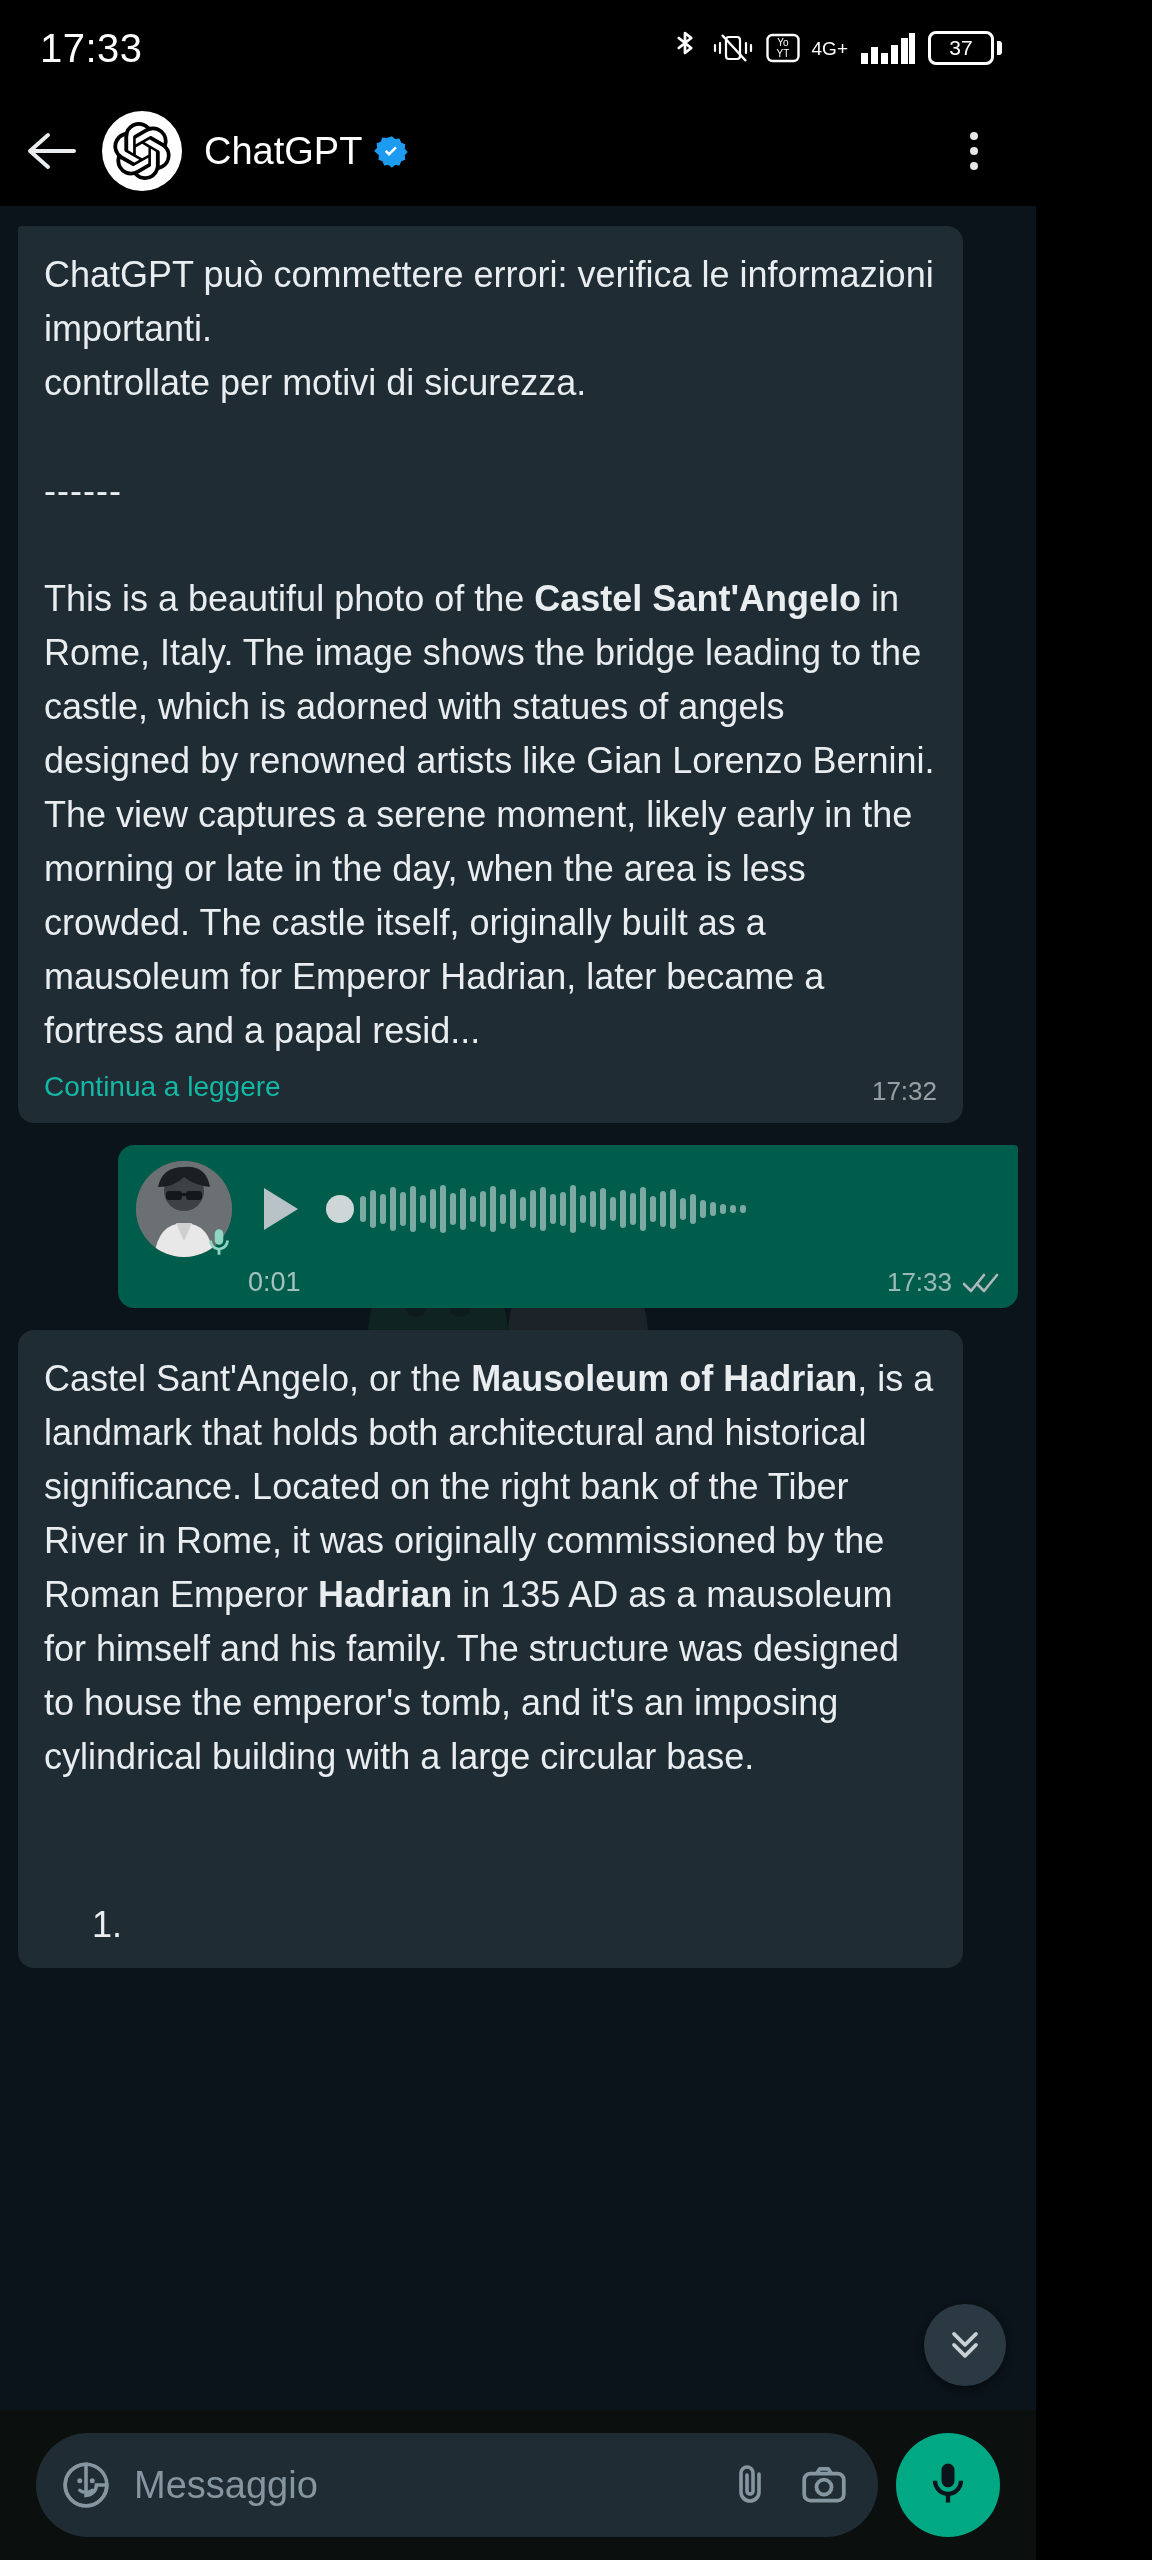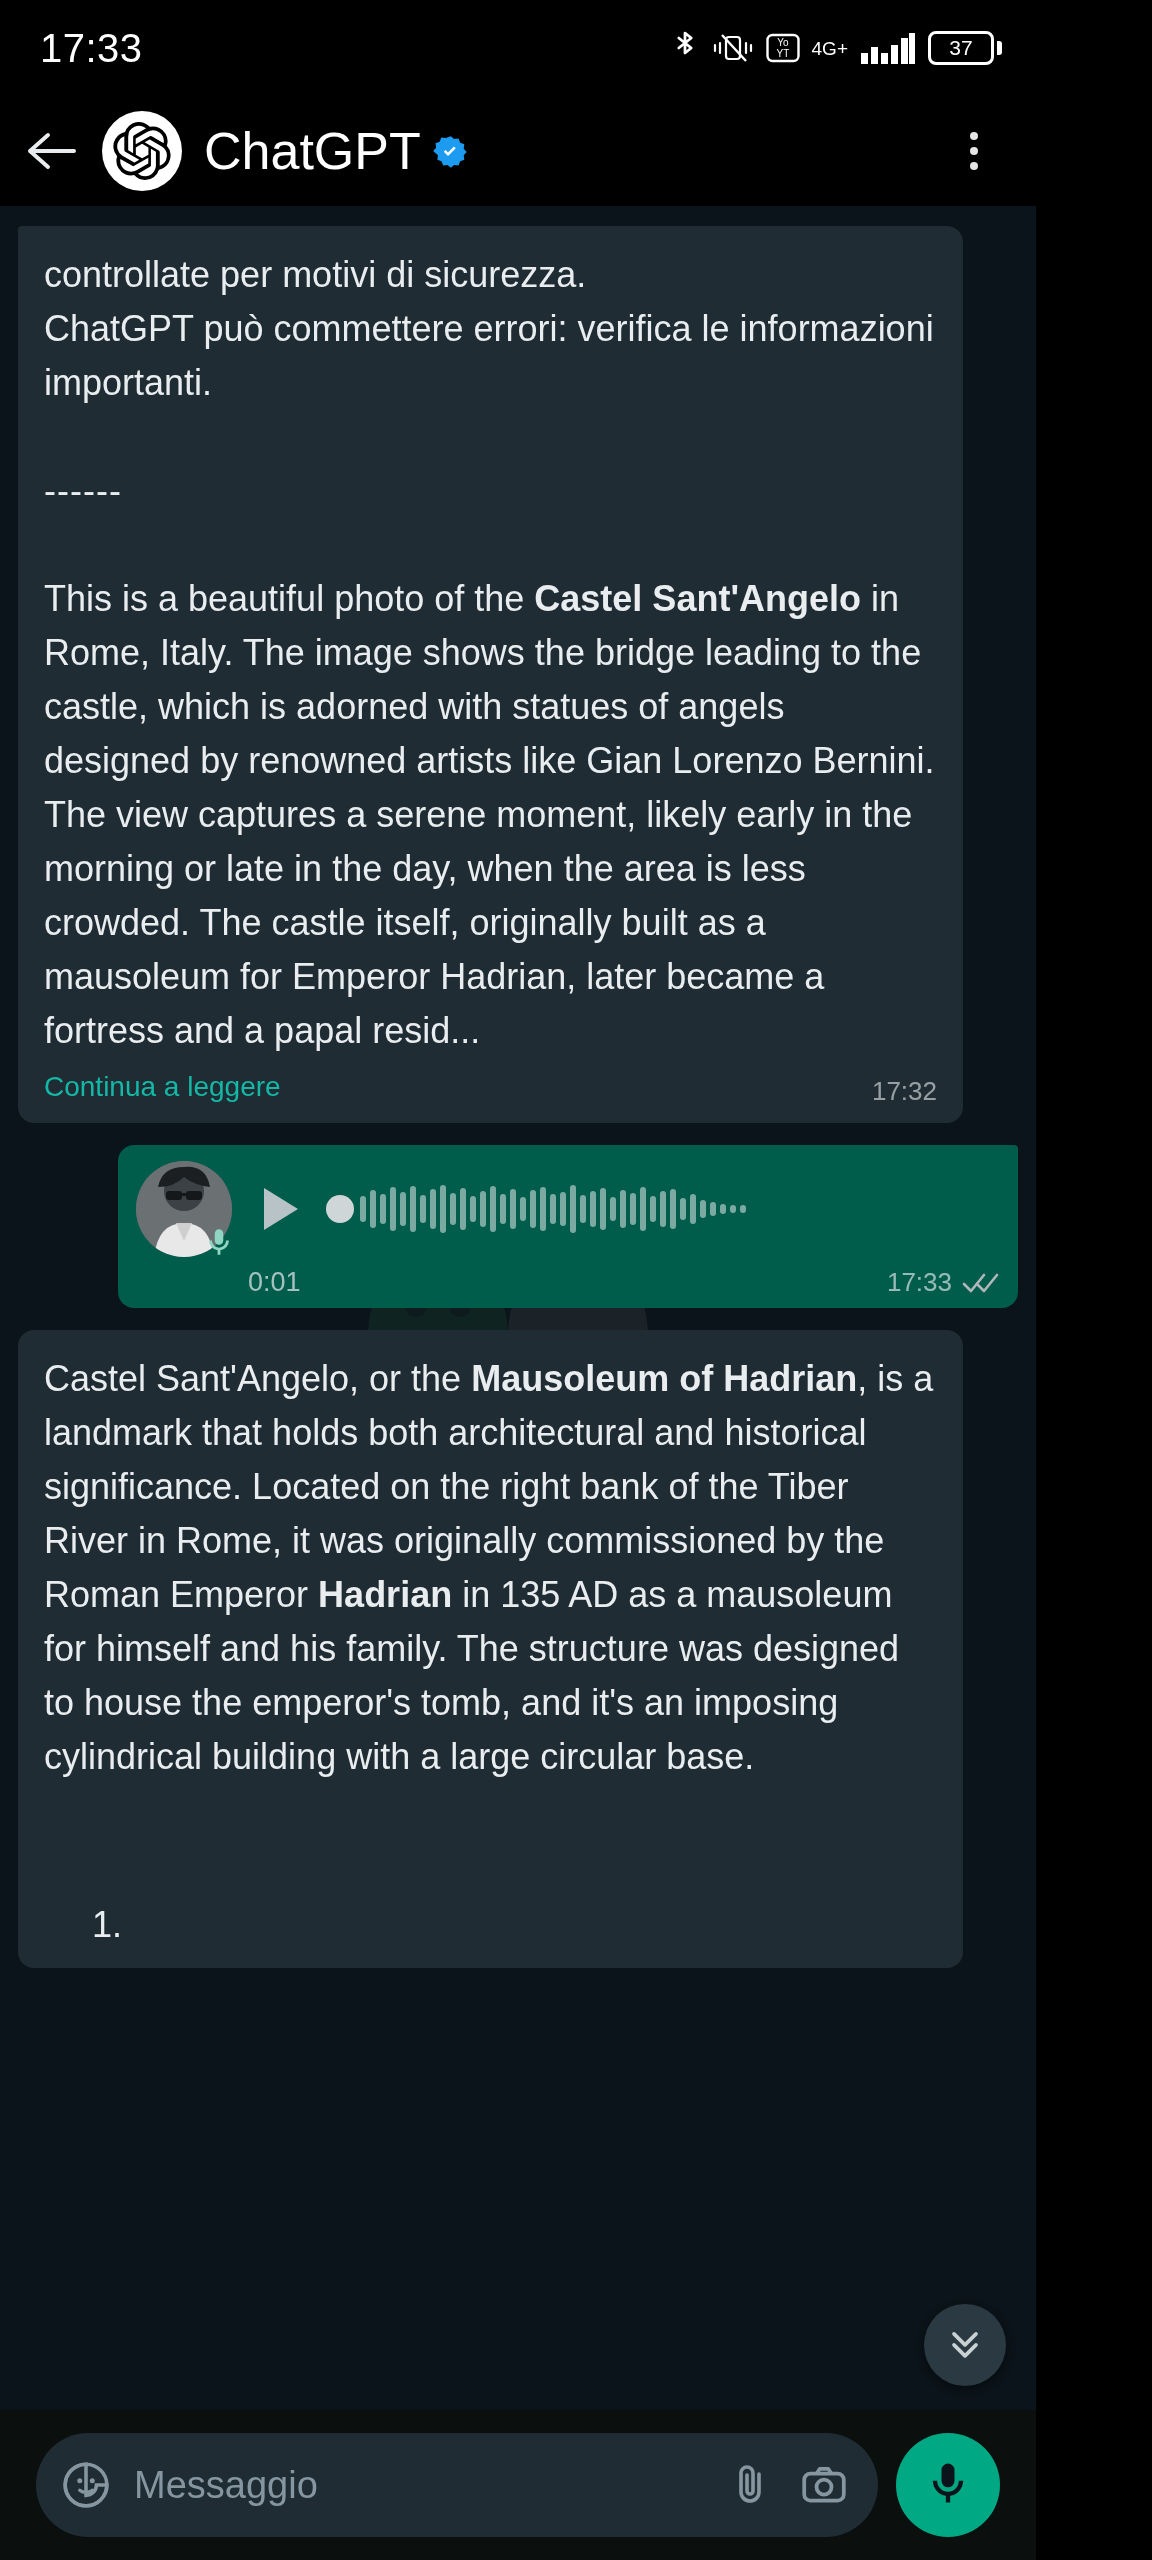--- a/index.html
+++ b/index.html
@@ -54,21 +54,21 @@
     padding: 0 34px 0 24px;
     gap: 22px;
   }
   .back-arrow { width: 56px; height: 56px; display:flex; align-items:center; justify-content:center; }
   .avatar-chat {
     width: 80px; height: 80px; border-radius: 50%;
     background: #fff; display:flex; align-items:center; justify-content:center;
     flex: 0 0 80px;
   }
   .chat-title-wrap { display:flex; align-items:center; gap: 12px; flex: 1 1 auto; }
-  .chat-title { font-size: 52px; color:#fff; font-weight: 400; }
+  .chat-title { font-size: 38px; color:#fff; font-weight: 400; }
   .verified { width: 34px; height: 34px; flex: 0 0 34px; }
   .kebab { width: 56px; height: 56px; display:flex; flex-direction:column; align-items:center; justify-content:center; gap:7px; }
   .kebab i { width: 8px; height: 8px; border-radius: 50%; background: #e6e6e6; display:block; }
 
   
   .chat {
     flex: 1 1 auto; position: relative;
     overflow: hidden;
     background: #0b141a;
     background-image:
@@ -267,22 +267,22 @@
           <path d="M200 150 Q200 80 270 80 Q340 80 340 150 Z" fill="#8a8f92"></path>
           <text x="210" y="60" font-size="34" fill="#3a4a42" font-family="Liberation Sans, sans-serif" text-anchor="middle">Tuttoandroid</text>
         </g>
       </svg>
     </div>
 
     <div class="messages">
 
       <div class="row left">
         <div class="bubble-in top">
+          <div class="msg-text">ChatGPT può commettere errori: verifica le informazioni importanti.</div>
           <div class="msg-text">controllate per motivi di sicurezza.</div>
-          <div class="msg-text">ChatGPT può commettere errori: verifica le informazioni importanti.</div>
           <div class="spacer-line"></div>
           <div class="dashes">------</div>
           <div class="spacer-line"></div>
           <div class="msg-text">
             <span>This is a beautiful photo of the </span><b>Castel Sant'Angelo</b><span> in Rome, Italy. The image shows the bridge leading to the castle, which is adorned with statues of angels designed by renowned artists like Gian Lorenzo Bernini. The view captures a serene moment, likely early in the morning or late in the day, when the area is less crowded. The castle itself, originally built as a mausoleum for Emperor Hadrian, later became a fortress and a papal resid...</span>
           </div>
           <div>
             <span class="continue-link">Continua a leggere</span>
           </div>
           <div class="meta-row">

